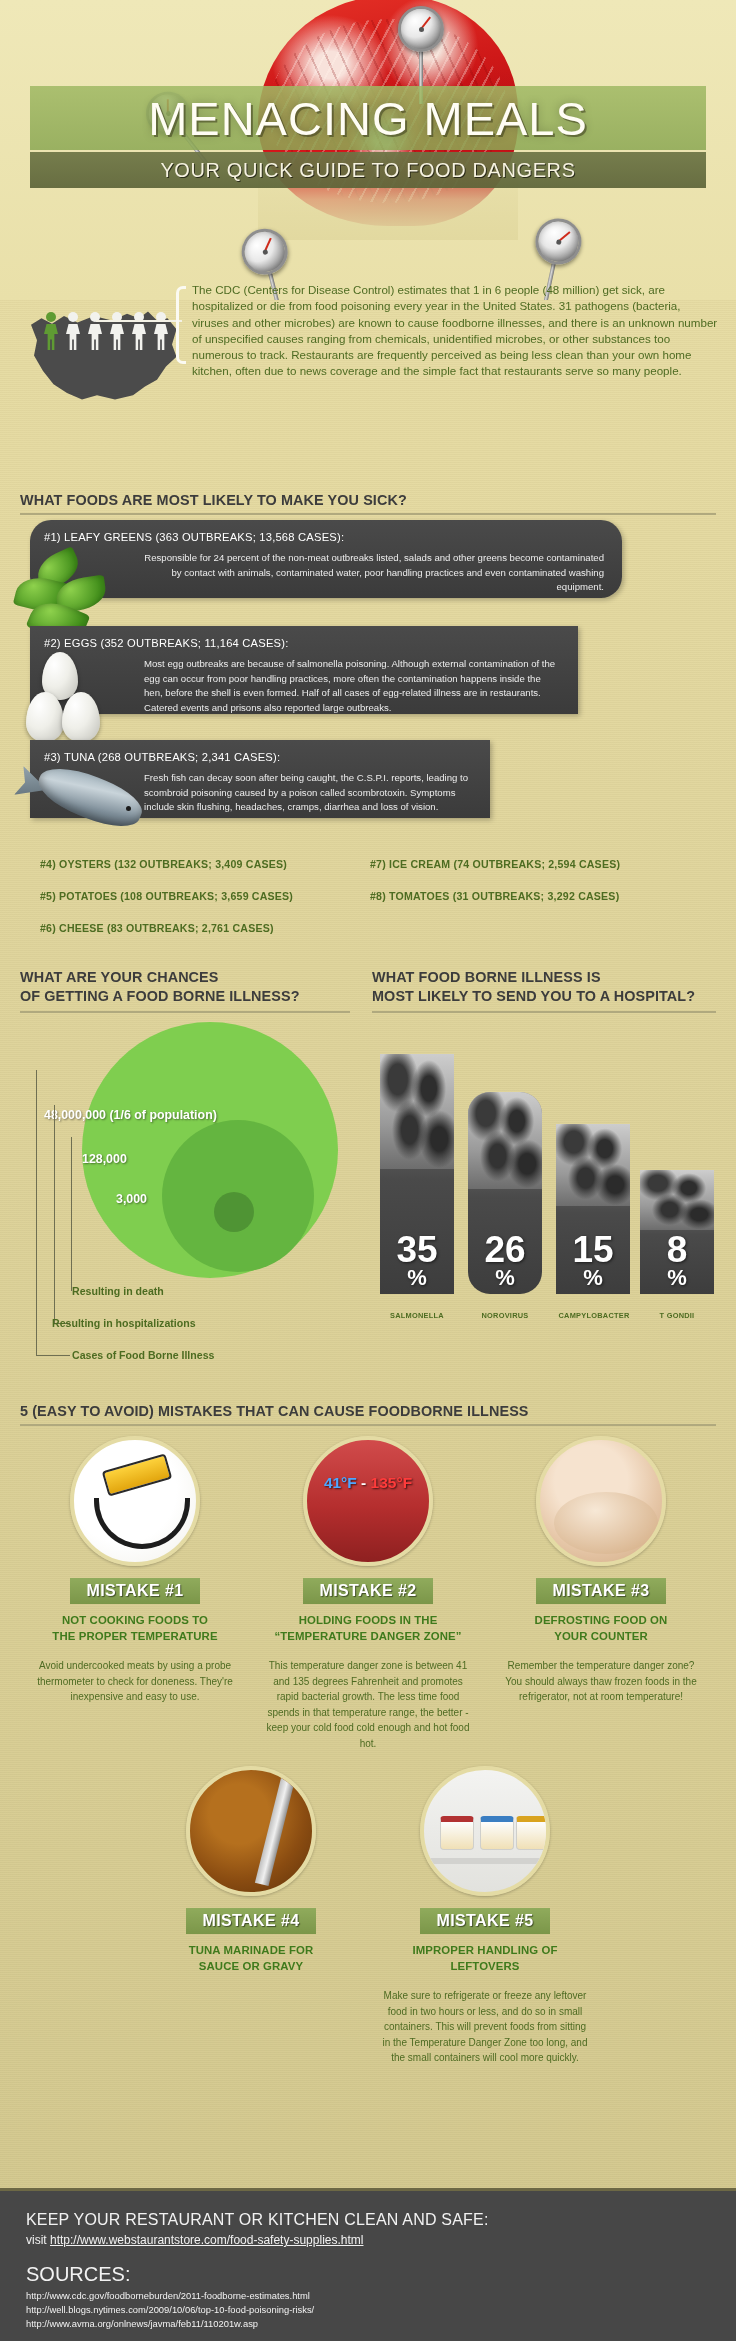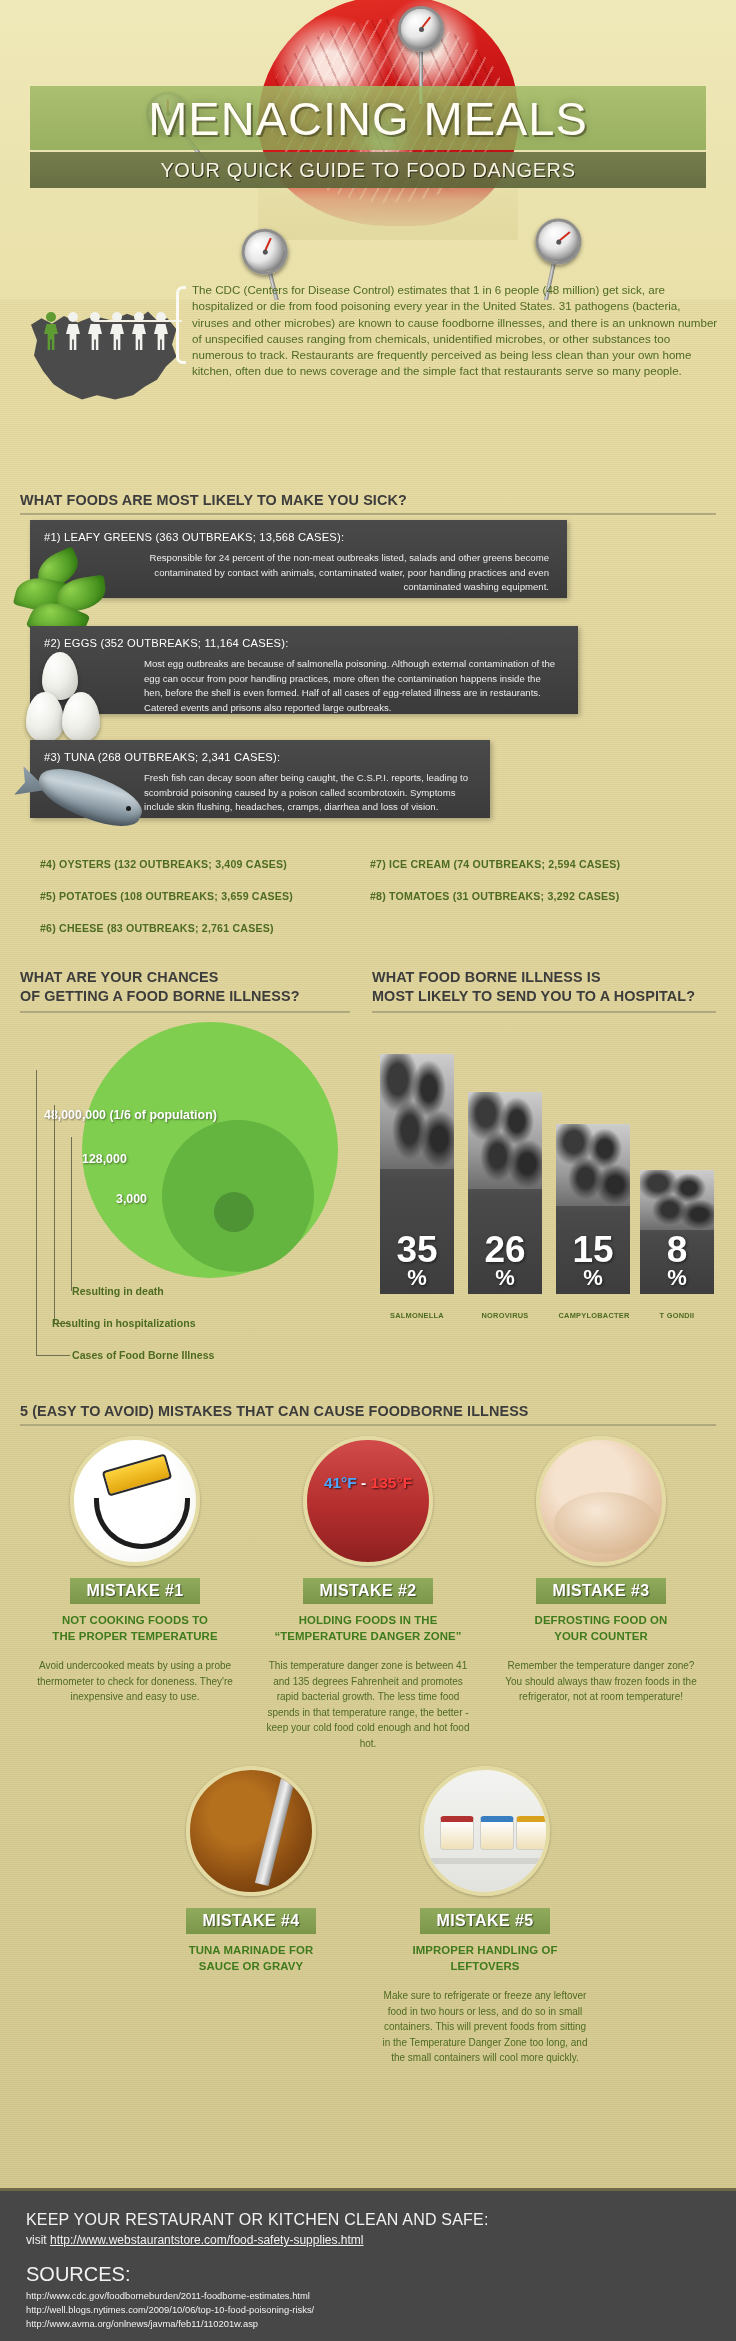--- a/index.html
+++ b/index.html
@@ -134,21 +134,21 @@
   }
   .h-foods { position: absolute; left: 20px; top: 492px; width: 696px; }
 
   
   .card {
     position: absolute; background: linear-gradient(180deg,#4a4a4a 0%, #3b3b3b 100%);
     color: #ffffff; box-shadow: 2px 2px 5px rgba(0,0,0,.25);
   }
   .card .ttl { font-size: 11.2px; font-weight: normal; padding: 11px 0 0 14px; letter-spacing: .2px; }
   .card .bdy { font-size: 9.6px; line-height: 14.5px; color: #ededed; padding: 8px 18px 12px 0; }
-  .c1 { left: 30px; top: 520px; width: 537px; height: 78px; }
+  .c1 { left: 30px; top: 520px; width: 592px; height: 78px; border-radius: 21px; }
   .c1 .bdy { margin-left: 114px; text-align: right; }
   .c2 { left: 30px; top: 626px; width: 548px; height: 88px; }
   .c2 .bdy { margin-left: 114px; }
   .c3 { left: 30px; top: 740px; width: 460px; height: 78px; }
   .c3 .bdy { margin-left: 114px; }
 
   .spinach {
     position: absolute; left: 12px; top: 548px; width: 105px; height: 100px;
   }
   .leaf {
@@ -245,21 +245,21 @@
       linear-gradient(180deg, #cdcdcd 0%, #9a9a9a 60%, #6d6d6d 100%);
   }
   .bar .pct {
     position: absolute; left: 0; right: 0; bottom: 6px;
     text-align: center; color: #ffffff; font-weight: bold; line-height: .93;
     text-shadow: 1px 1px 3px rgba(0,0,0,.6);
   }
   .bar .pct .n { display: block; font-size: 37px; }
   .bar .pct .s { display: block; font-size: 22px; }
   .b1 { left: 8px;   height: 240px; }
-  .b2 { left: 96px;  height: 202px; }
+  .b2 { left: 96px;  height: 202px; border-radius: 22px; }
   .b3 { left: 184px; height: 170px; }
   .b4 { left: 268px; height: 124px; }
   .bar-lbl {
     position: absolute; bottom: 0; text-align: center;
     color: #4d6c21; font-size: 7.4px; font-weight: bold; letter-spacing: .25px;
   }
   .bl1 { left: 0px;   width: 90px; }
   .bl2 { left: 88px;  width: 90px; }
   .bl3 { left: 170px; width: 104px; }
   .bl4 { left: 260px; width: 90px; }

